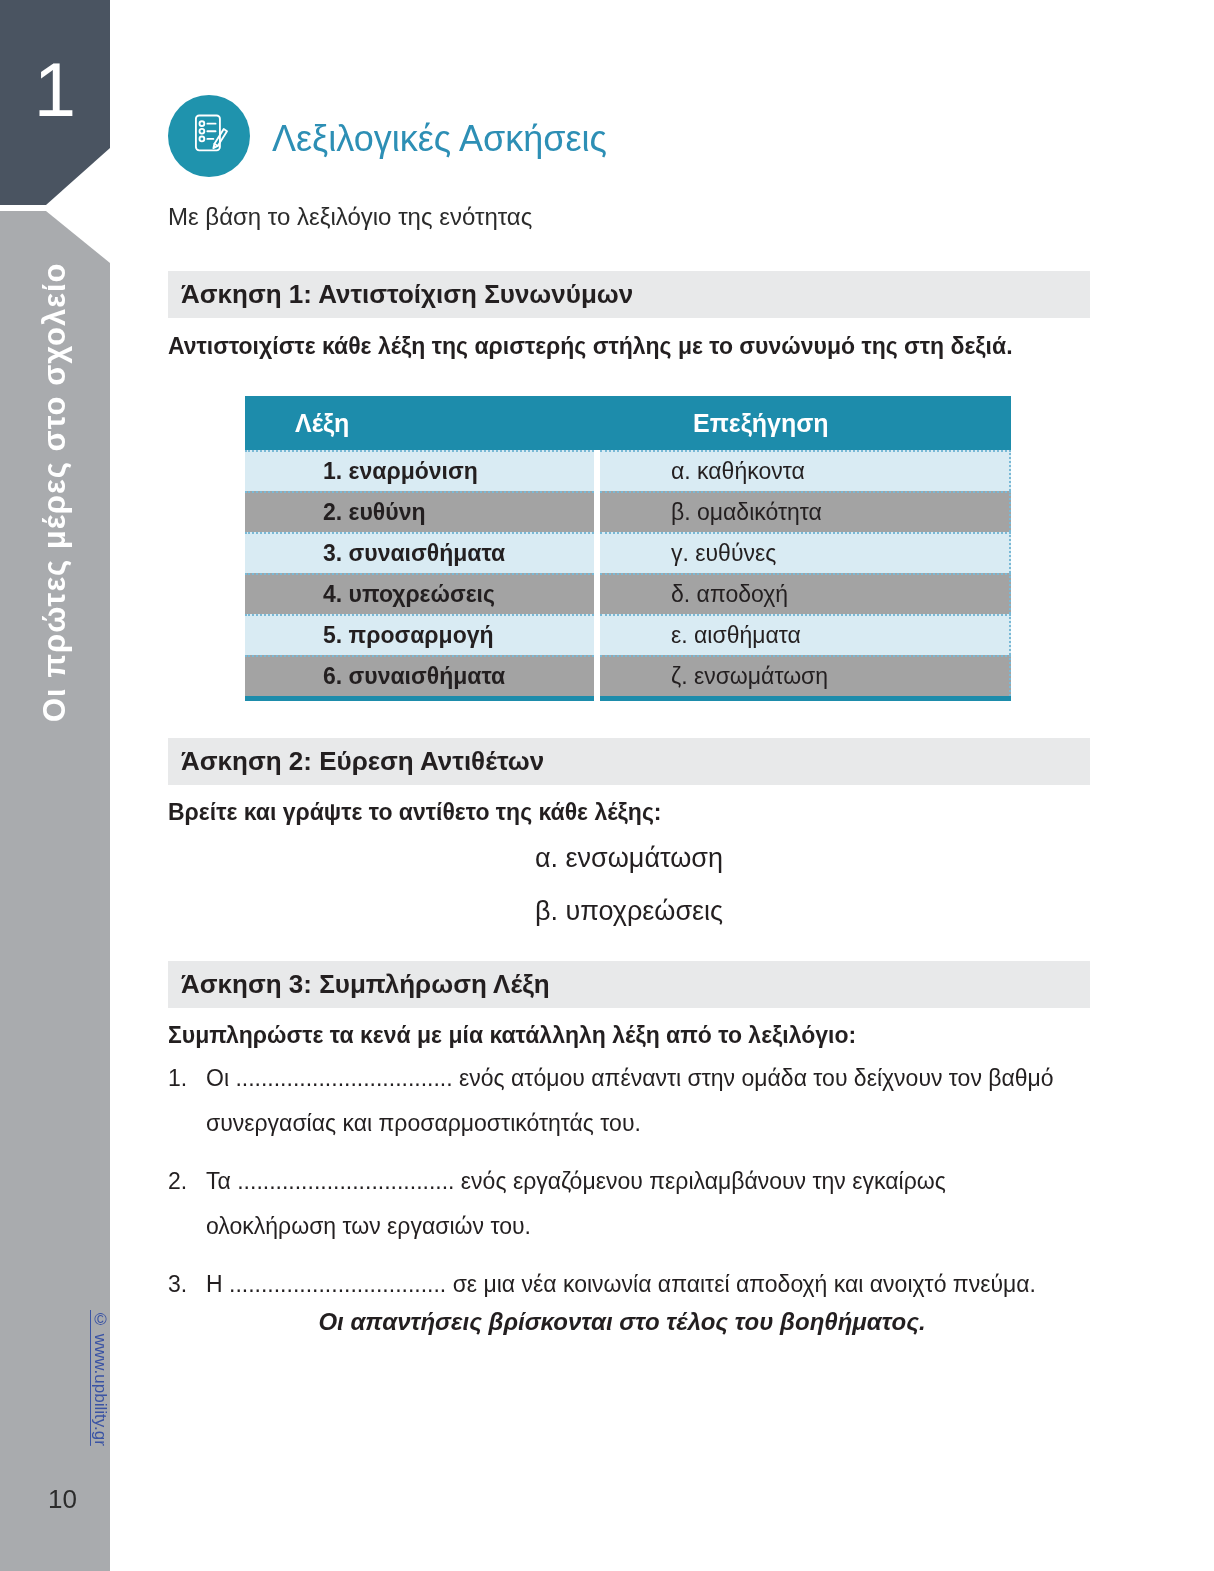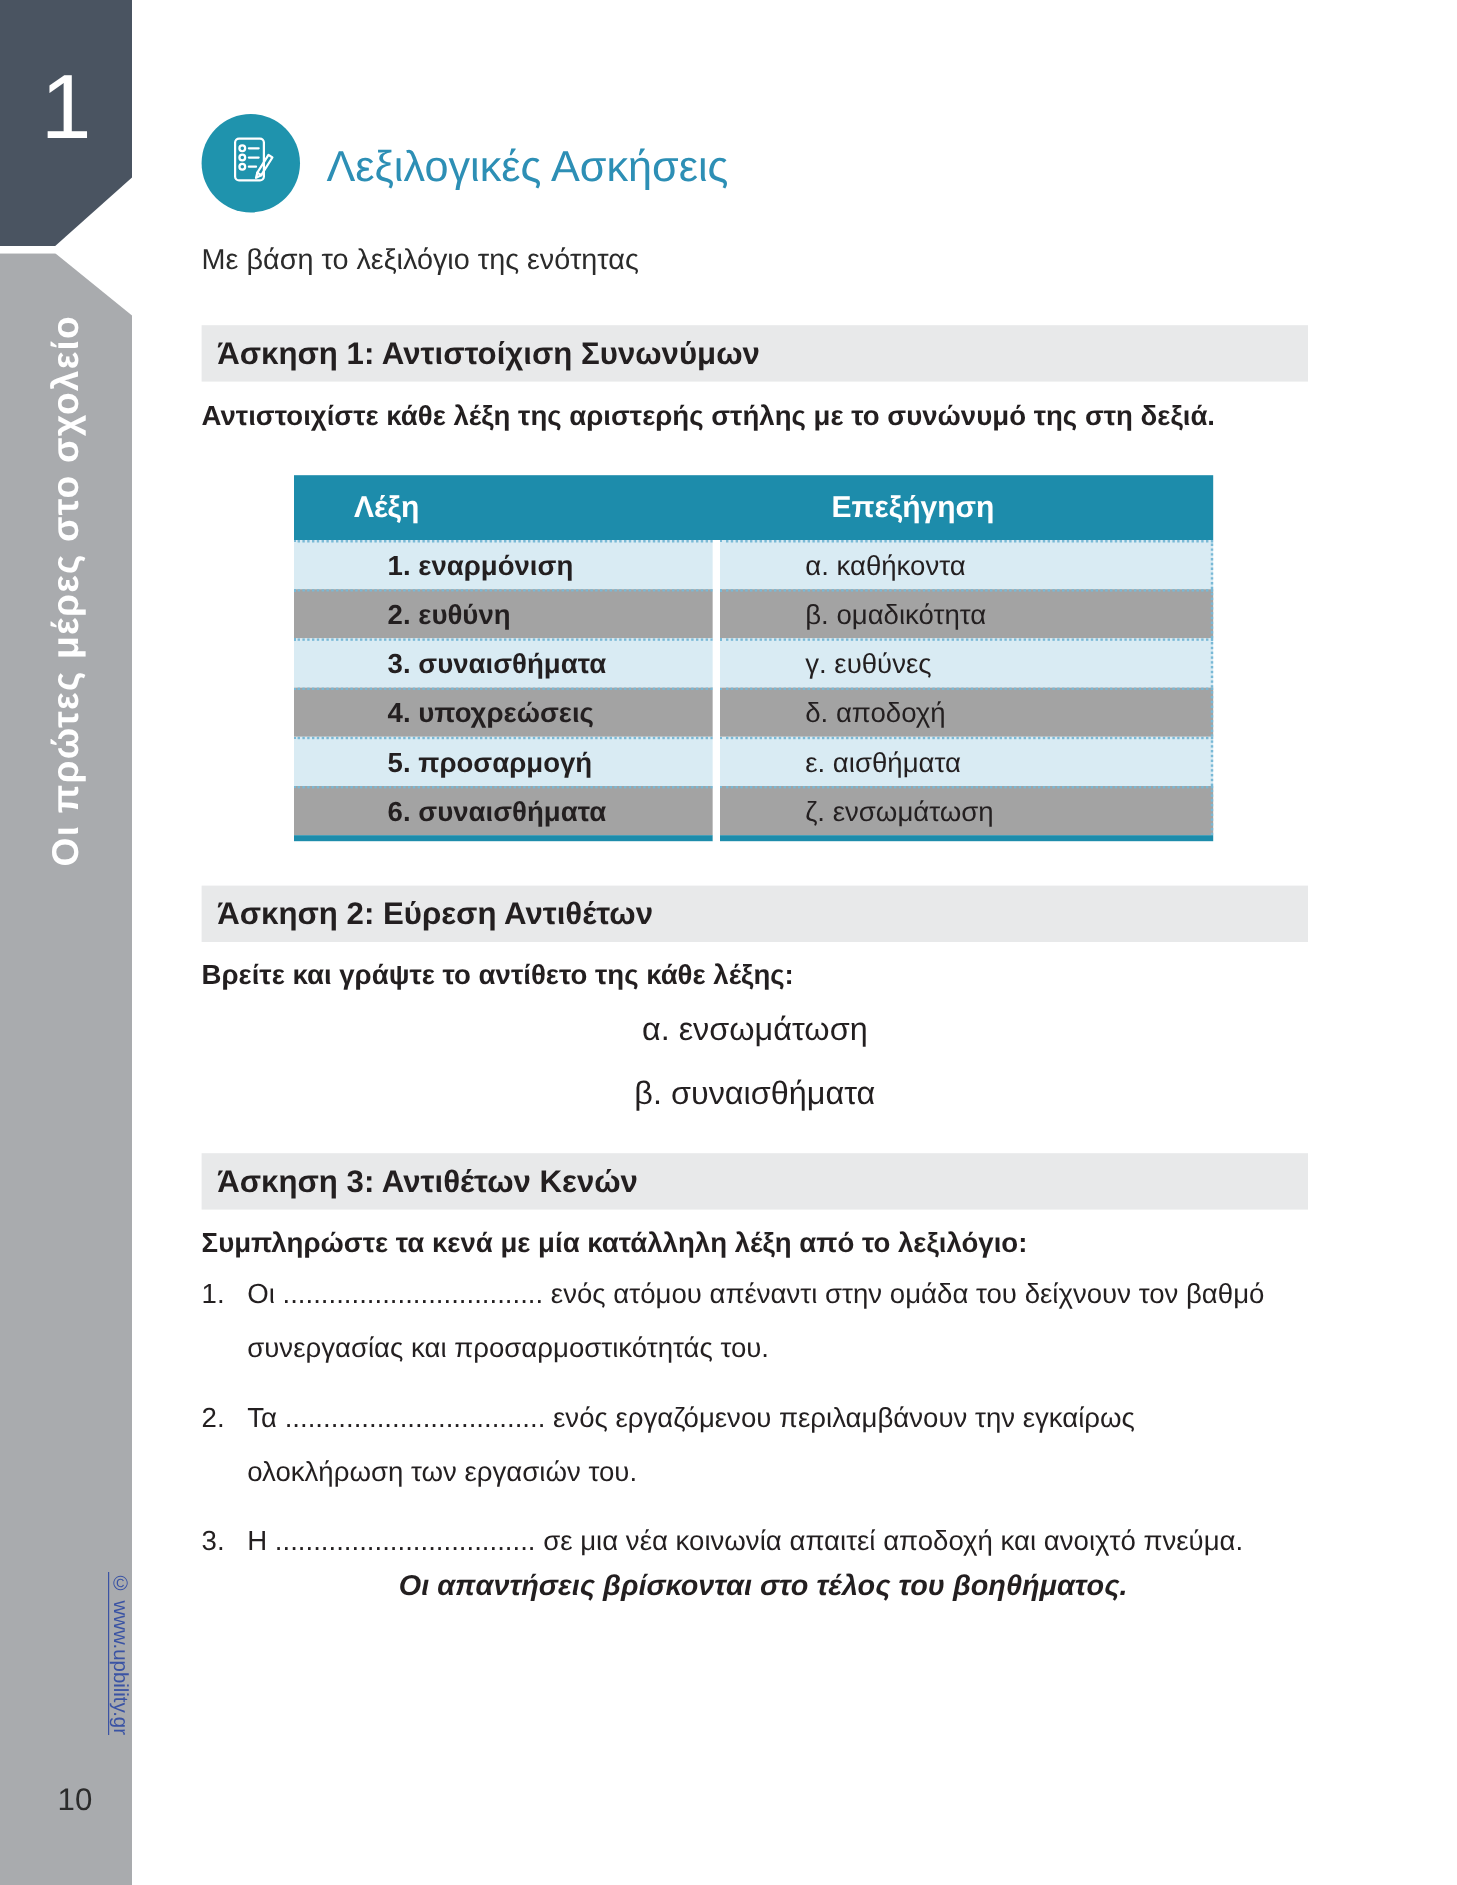--- a/index.html
+++ b/index.html
@@ -64,21 +64,21 @@
   .ex2-items { position:absolute; left:168px; top:843px; width:922px; text-align:center; }
   .ex2-item { font-size:27px; color:#231f20; margin-bottom:22px; }
 
   
   .ex3-list { position:absolute; left:168px; top:1056px; width:905px; }
   .ex3-item { position:relative; padding-left:38px; font-size:23px; line-height:45px;
               margin-bottom:13px; color:#231f20; }
   .ex3-num { position:absolute; left:0; top:0; }
 
   
-  .footer-note { position:absolute; left:175px; top:1308px; width:922px; text-align:center;
+  .footer-note { position:absolute; left:161px; top:1308px; width:922px; text-align:center;
                  font-size:24px; font-weight:bold; font-style:italic; color:#231f20; }
 </style>
 </head>
 <body>
 
 <div class="page">
 
   <div class="chapter-block">
     <div class="chapter-num">1</div>
   </div>
@@ -147,24 +147,24 @@
       <div class="vt-b1"></div>
       <div class="vt-gap"></div>
       <div class="vt-b2"></div>
     </div>
   </div>
 
   <div class="ex-bar bar2">Άσκηση 2: Εύρεση Αντιθέτων</div>
   <div class="ex-instr instr2">Βρείτε και γράψτε το αντίθετο της κάθε λέξης:</div>
   <div class="ex2-items">
     <div class="ex2-item">α. ενσωμάτωση</div>
-    <div class="ex2-item">β. συναισθήματα</div>
+    <div class="ex2-item">β. υποχρεώσεις</div>
   </div>
 
-  <div class="ex-bar bar3">Άσκηση 3: Αντιθέτων Κενών</div>
+  <div class="ex-bar bar3">Άσκηση 3: Συμπλήρωση Λέξη</div>
   <div class="ex-instr instr3">Συμπληρώστε τα κενά με μία κατάλληλη λέξη από το λεξιλόγιο:</div>
   <div class="ex3-list">
     <div class="ex3-item">
       <span class="ex3-num">1.</span>
       <span>Οι .................................. ενός ατόμου απέναντι στην ομάδα του δείχνουν τον βαθμό συνεργασίας και προσαρμοστικότητάς του.</span>
     </div>
     <div class="ex3-item">
       <span class="ex3-num">2.</span>
       <span>Τα .................................. ενός εργαζόμενου περιλαμβάνουν την εγκαίρως ολοκλήρωση των εργασιών του.</span>
     </div>

